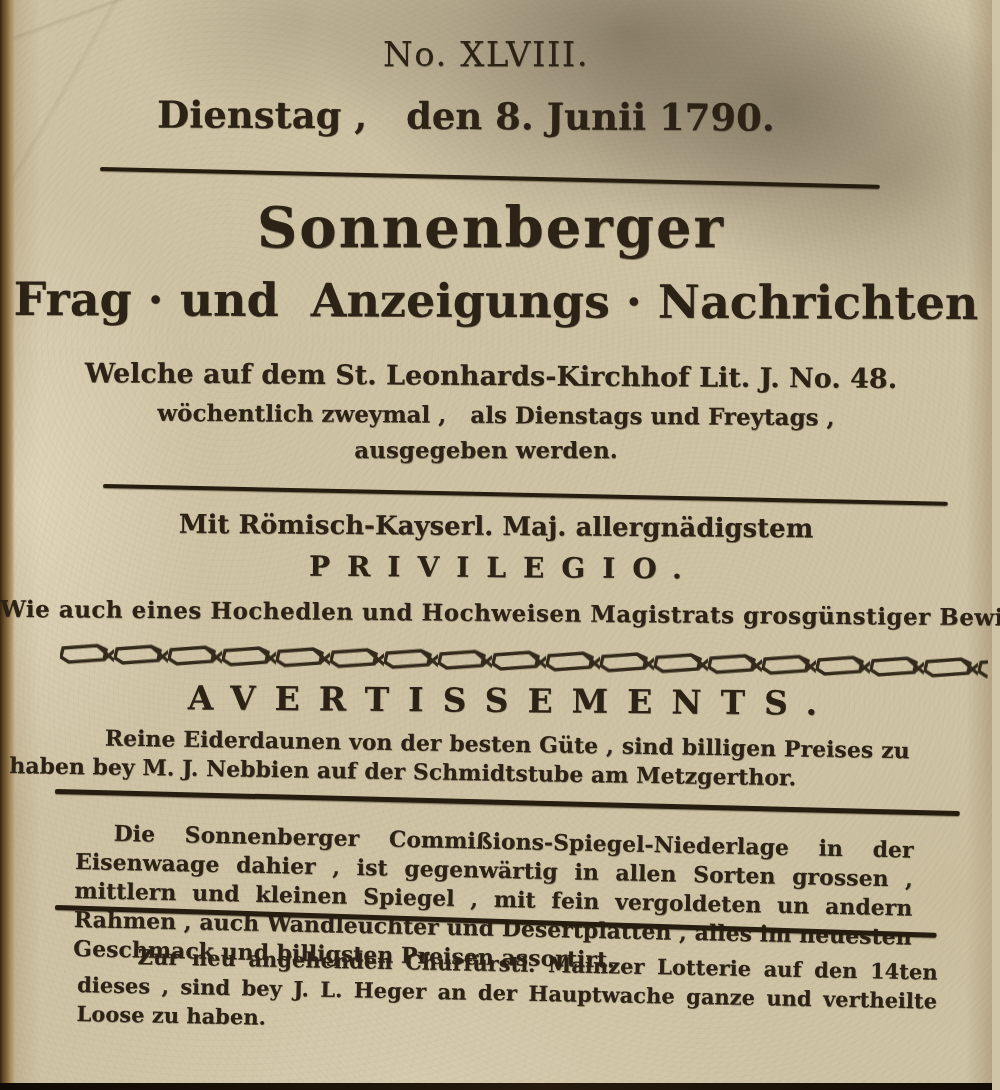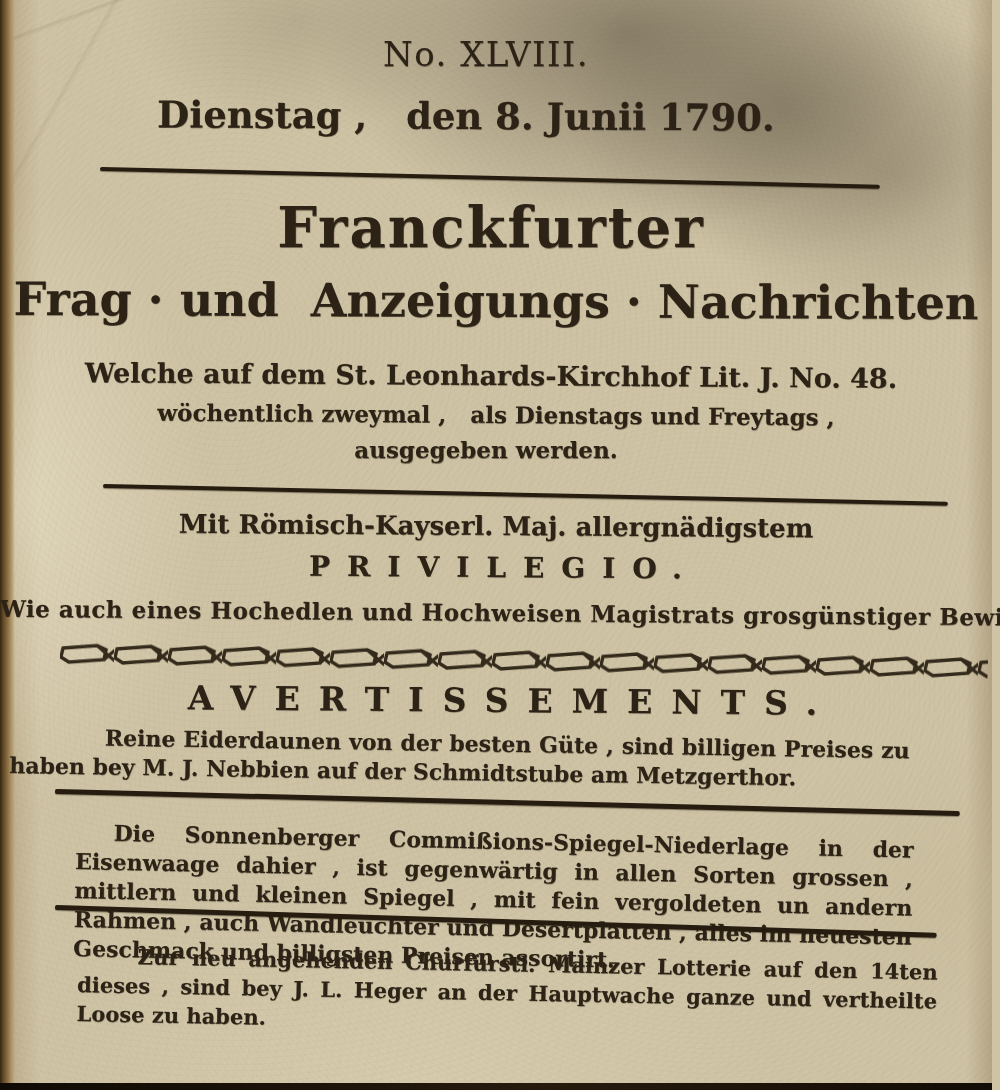--- a/index.html
+++ b/index.html
@@ -89,21 +89,21 @@
   <div class="grain"></div>
   <div class="smudge-topright"></div>
   <div class="crease-topleft"></div>
   <div class="binding-edge"></div>
 
   <div class="txt issue">No. XLVIII.</div>
   <div class="txt dateline">Dienstag ,   den 8. Junii 1790.</div>
 
   <div class="rule rule1"></div>
 
-  <div class="txt masthead1">Franckfurter</div>
+  <div class="txt masthead1">Sonnenberger</div>
   <div class="txt masthead2">Frag · und  Anzeigungs · Nachrichten</div>
 
   <div class="txt imprint1">Welche auf dem St. Leonhards-Kirchhof Lit. J. No. 48.</div>
   <div class="txt imprint2">wöchentlich zweymal ,   als Dienstags und Freytags ,</div>
   <div class="txt imprint3">ausgegeben werden.</div>
 
   <div class="rule rule2"></div>
 
   <div class="txt priv1">Mit Römisch-Kayserl. Maj. allergnädigstem</div>
   <div class="txt priv2">PRIVILEGIO.</div>

